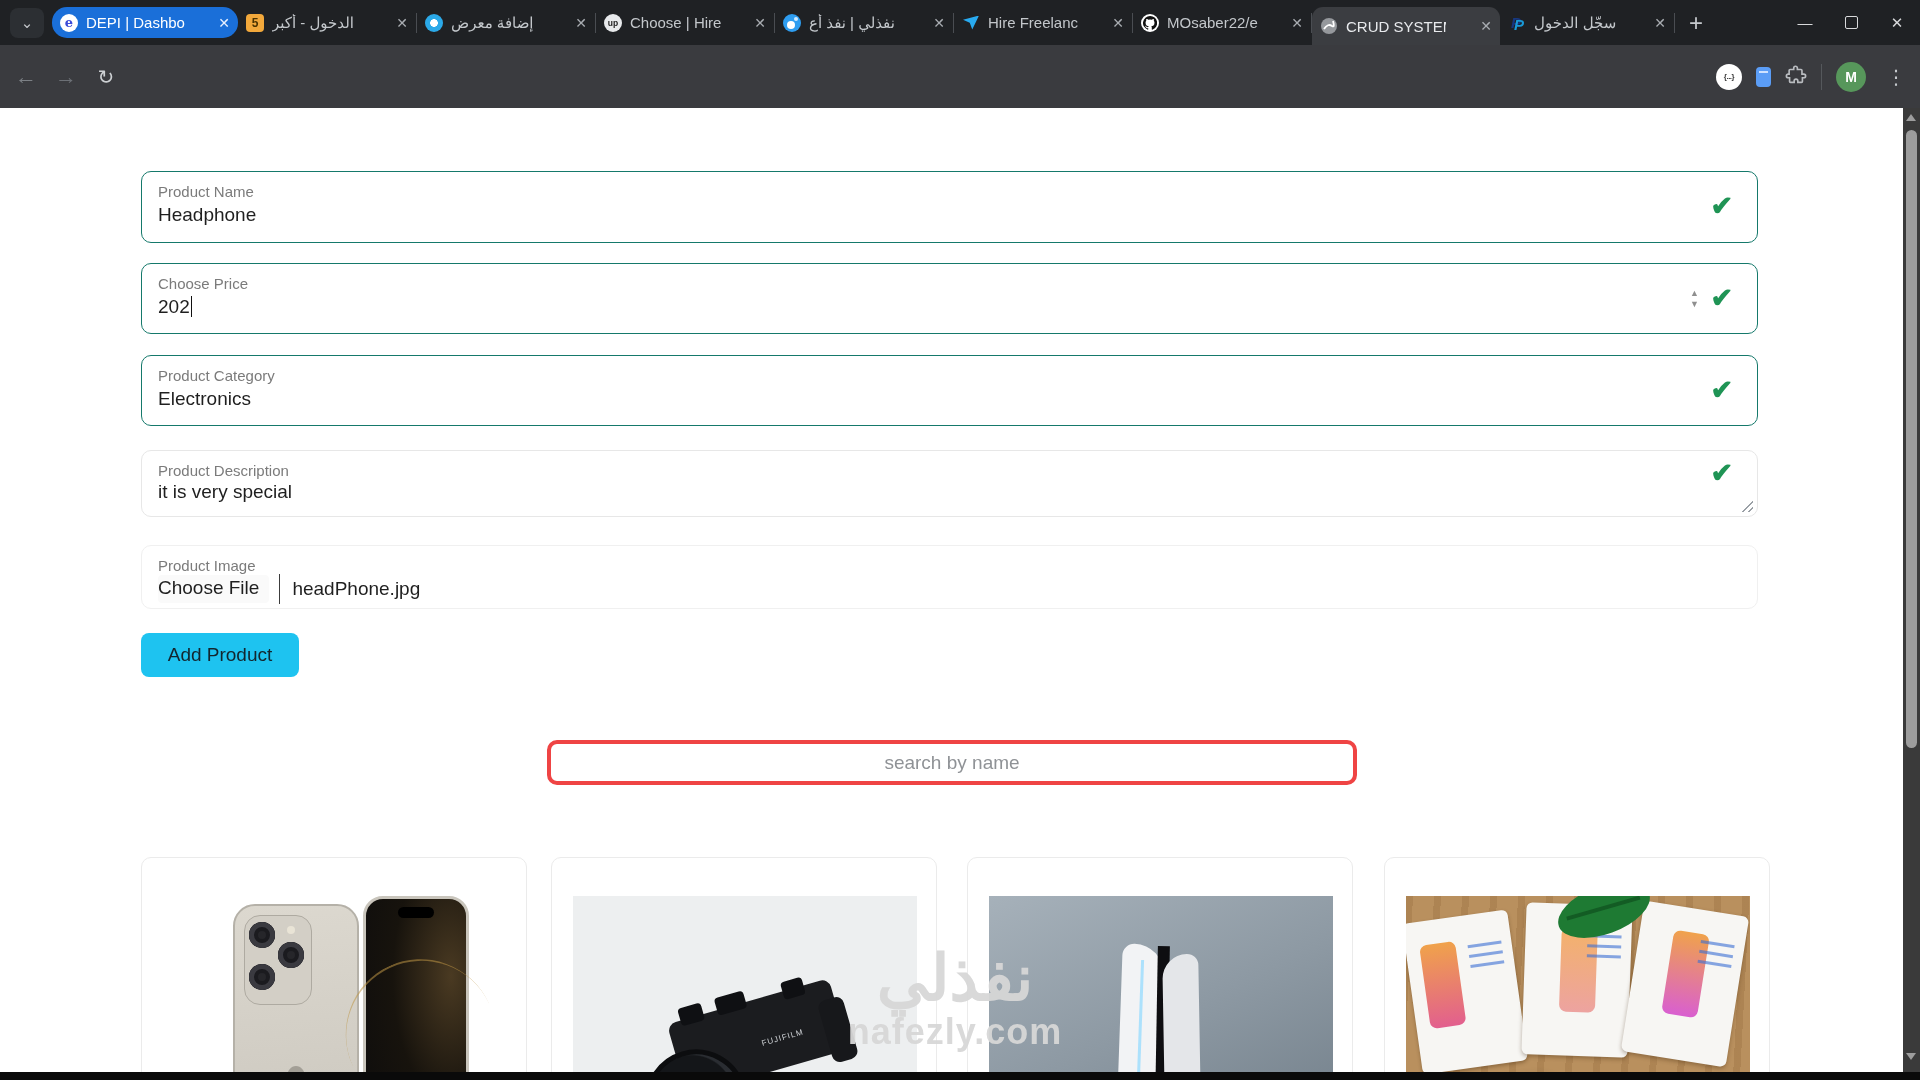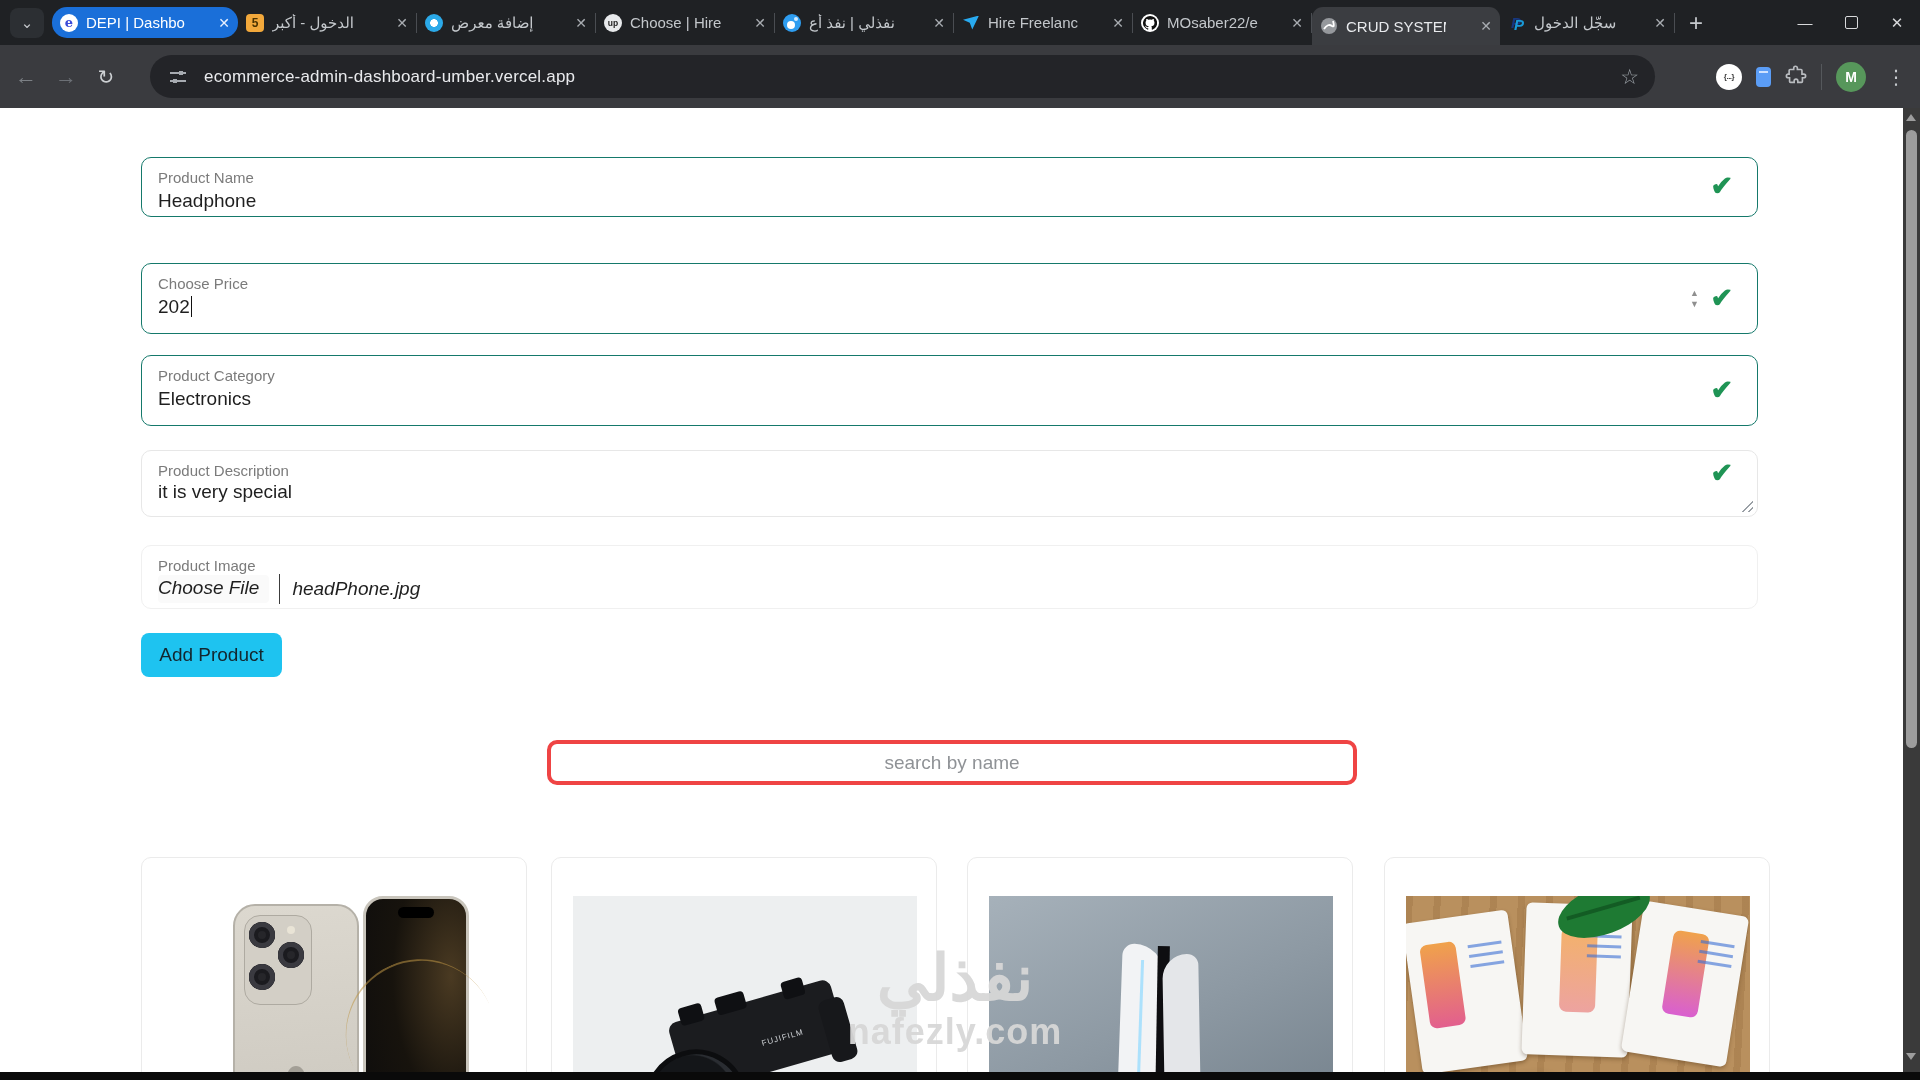--- a/index.html
+++ b/index.html
@@ -74,25 +74,25 @@
   .f-label{position:absolute;left:16px;top:11px;font-size:15px;color:#7b7b7b;}
   .f-value{position:absolute;left:16px;top:32px;font-size:19px;color:#1f1f1f;}
   .check{position:absolute;right:24px;color:#1f9455;font-size:27px;font-weight:bold;}
   .check.mid{top:50%;transform:translateY(-54%);}
   .caret{display:inline-block;width:1.5px;height:21px;background:#111;vertical-align:-4px;margin-left:1px;}
   .spinner{position:absolute;right:58px;top:50%;transform:translateY(-50%);display:flex;flex-direction:column;
            gap:2px;align-items:center;color:#8f8f8f;font-size:9px;line-height:9px;}
   .grip{position:absolute;right:4px;bottom:4px;width:13px;height:13px;
         clip-path:polygon(100% 0,100% 100%,0 100%);
         background:repeating-linear-gradient(135deg,transparent 0 2.5px,#9aa0a6 2.5px 4px);}
-  .file-row{position:absolute;left:16px;top:28px;display:flex;align-items:center;font-style:italic;}
+  .file-row{position:absolute;left:16px;top:28px;display:flex;align-items:center;}
   .choose-btn{font-size:19px;color:#1f1f1f;background:#fafafa;padding:2px 10px 4px 0;border-radius:4px;}
   .file-sep{width:1px;height:30px;background:#3c3c3c;margin:0 12px 0 10px;}
   .file-name{font-size:19px;color:#1f1f1f;}
-  .add-btn{position:absolute;left:141px;top:525px;width:141px;height:44px;background:#1ec3f0;border:none;
+  .add-btn{position:absolute;left:141px;top:525px;width:158px;height:44px;background:#1ec3f0;border:none;
            border-radius:8px;font-size:19px;color:#13262e;display:flex;align-items:center;justify-content:center;
            font-family:"Liberation Sans",sans-serif;}
   .search-box{position:absolute;left:547px;top:632px;width:810px;height:45px;box-sizing:border-box;
               border:4px solid #ef4444;border-radius:10px;display:flex;align-items:center;justify-content:center;}
   .search-ph{font-size:19px;color:#8f9296;}
 
   
   .card{position:absolute;top:749px;width:386px;height:330px;border:1px solid #ebebeb;
         border-radius:10px 10px 0 0;background:#fff;box-sizing:border-box;overflow:hidden;}
   .card.c1{left:141px;} .card.c2{left:551px;} .card.c3{left:967px;} .card.c4{left:1384px;}
@@ -264,42 +264,37 @@
       <div class="win-btn">
           <span>✕</span>
         </div>
     </div>
   </div>
 
   <div class="toolbar">
     <span class="nav-ico" style="color:#7c8085;margin-left:6px">←</span>
     <span class="nav-ico" style="color:#6c7076">→</span>
     <span class="nav-ico" style="color:#cdd0d3;font-size:20px">↻</span>
-    <div class="omnibox">
-      <span class="tune-icon"></span>
-      <span class="url-text">ecommerce-admin-dashboard-umber.vercel.app</span>
-      <span class="omni-star">☆</span>
-    </div>
     <div class="tb-right">
       <span class="curly-circle">{...}</span>
       <span class="readlist"></span>
       <span>
         <svg width="22" height="22" viewBox="0 0 24 24" fill="none" stroke="#b9bcc0" stroke-width="1.8">
             <path d="M20.5 11h-2V7a1 1 0 0 0-1-1h-4V4.5a2 2 0 1 0-4 0V6h-4a1 1 0 0 0-1 1v4H3.5a2 2 0 1 0 0 4H5v4a1 1 0 0 0 1 1h4v-1.5a2 2 0 1 1 4 0V20h4a1 1 0 0 0 1-1v-4h1.5a2 2 0 1 0 0-4z"></path>
           </svg>
       </span>
       <span class="tb-sep"></span>
       <span class="avatar">M</span>
       <span class="kebab">⋮</span>
     </div>
   </div>
 
   <div class="page">
 
-    <div class="field teal" style="top:49px;height:60px">
+    <div class="field teal" style="top:63px;height:72px">
       <span class="f-label">Product Name</span>
       <span class="f-value">Headphone</span>
       <span class="check mid">✔</span>
     </div>
 
     <div class="field teal" style="top:155px;height:71px">
       <span class="f-label">Choose Price</span>
       <span class="f-value"><span>202</span><span class="caret"></span></span>
       <span class="spinner">
         <span>▲</span>

